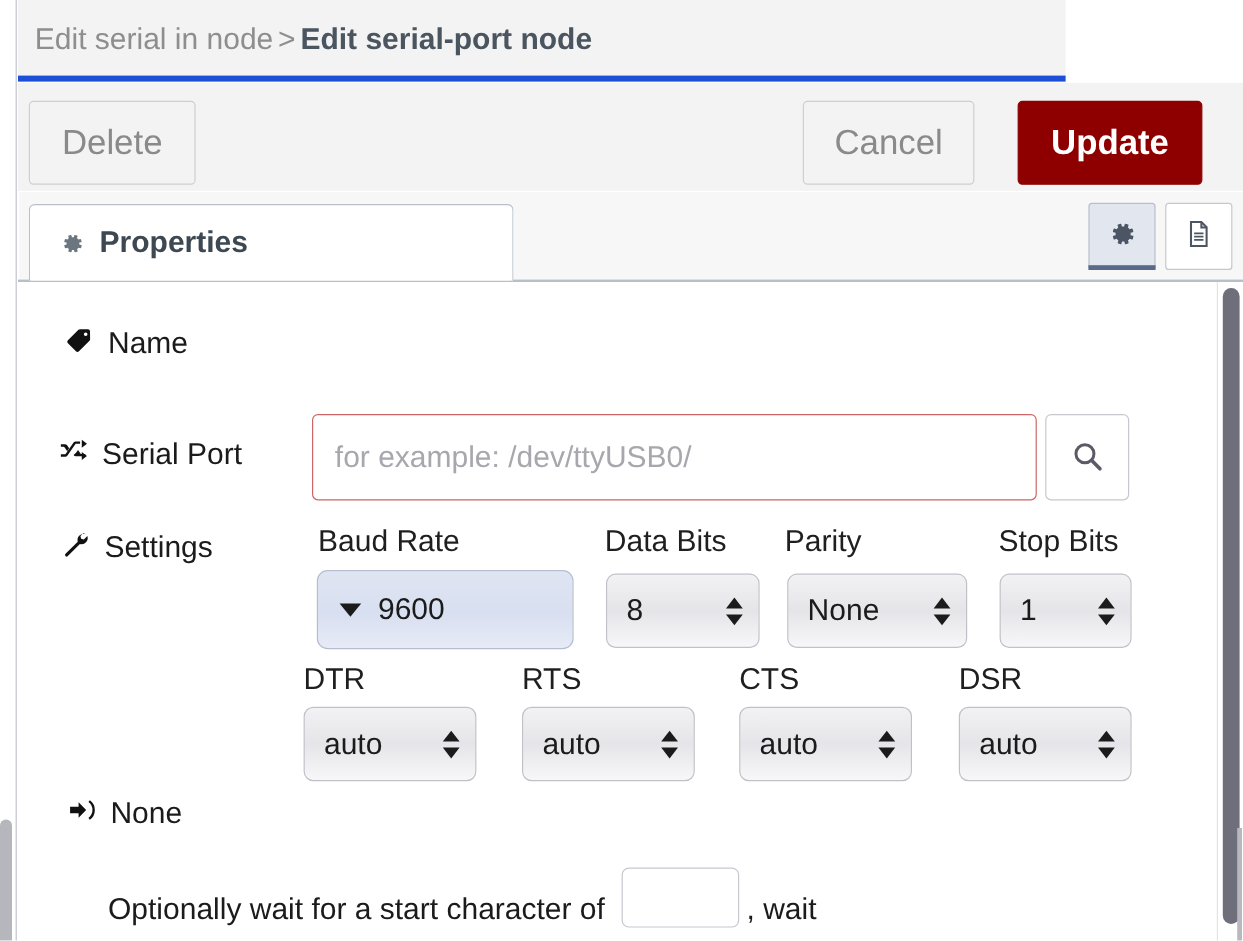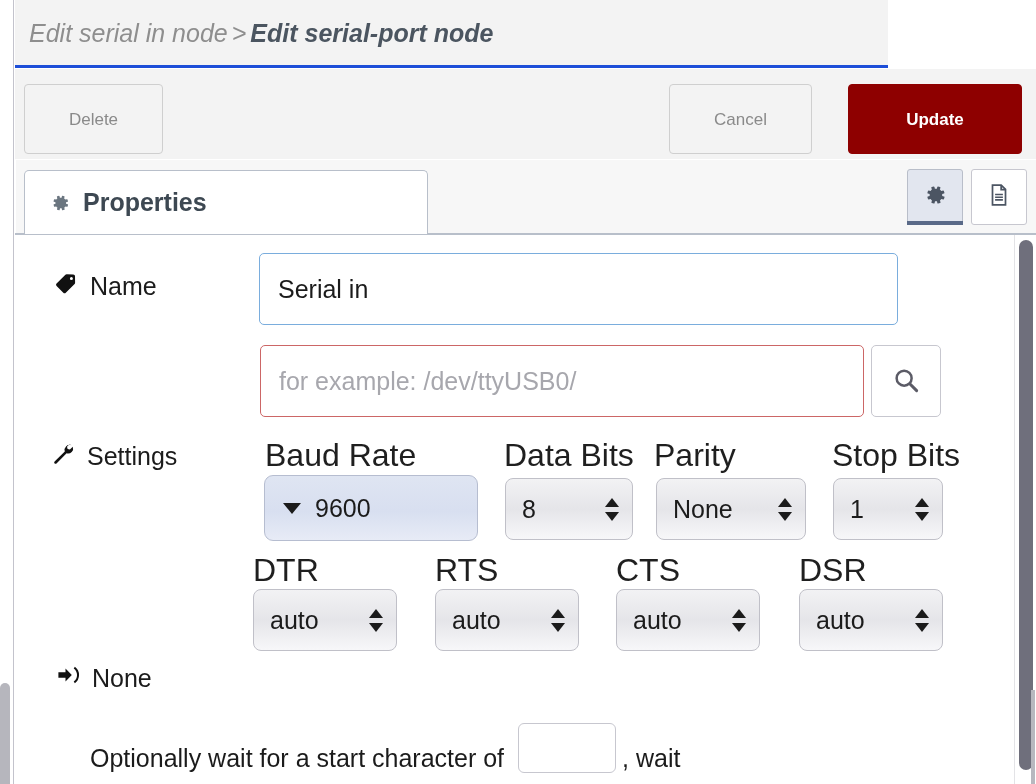--- a/index.html
+++ b/index.html
@@ -34,22 +34,21 @@
     background: #b6b6bd;
     border-radius: 5px 5px 0 0;
   }
 
   
   .dialog-header {
     position: absolute;
     left: 15px; top: 0;
     width: 873px; height: 68px;
     background: #f3f3f3;
-    border-bottom: 3px solid #1d4ed8;
-    font-style: italic;
+    border-bottom: 5px solid #1d4ed8;
   }
   .breadcrumb {
     position: absolute;
     left: 14px; top: 17px;
     font-size: 25px;
     line-height: 32px;
     white-space: nowrap;
     color: #8b8b8b;
   }
   .breadcrumb .crumb-parent { color: #8e8e8e; font-weight: 400; }
@@ -59,21 +58,21 @@
   
   .dialog-toolbar {
     position: absolute;
     left: 15px; top: 69px;
     width: 1021px; height: 90px;
     background: #f3f3f3;
   }
   .btn {
     position: absolute;
     font-family: "Liberation Sans", sans-serif;
-    font-size: 17px;
+    font-size: 29px;
     line-height: 1;
     border-radius: 4px;
     cursor: pointer;
     display: flex;
     align-items: center;
     justify-content: center;
     background: #f3f3f3;
     color: #888888;
     border: 1px solid #cfcfcf;
     padding: 4px;
@@ -83,21 +82,21 @@
     width: 139px; height: 70px;
     color: #8a8a8a;
   }
   .btn-cancel {
     left: 654px; top: 15px;
     width: 143px; height: 70px;
     color: #8a8a8a;
   }
   .btn-update {
     left: 833px; top: 15px;
-    width: 174px; height: 70px;
+    width: 154px; height: 70px;
     background: #8e0000;
     border: 1px solid #8e0000;
     color: #ffffff;
     font-weight: 700;
   }
 
   
   .tab-strip {
     position: absolute;
     left: 16px; top: 160px;
@@ -231,21 +230,21 @@
     cursor: pointer;
     padding: 0;
   }
 
   
   .row-settings { left: 0; top: 198px; width: 1006px; height: 110px; }
   .row-settings .field-label { position: absolute; left: 35px; top: 8px; }
 
   .sub-label {
     position: absolute;
-    font-size: 32px;
+    font-size: 25px;
     color: #1f1f1f;
     white-space: nowrap;
   }
 
   .sel {
     position: absolute;
     font-family: "Liberation Sans", sans-serif;
     font-size: 25px;
     color: #1b1b1b;
     background: linear-gradient(to bottom, #f2f2f4 0%, #e5e5e9 50%, #f7f7f9 100%);
@@ -403,24 +402,34 @@
 
     <div class="row row-name">
       <div class="field-label">
         <span class="lbl-icon">
           <svg viewBox="0 0 24 24" width="24" height="24" aria-hidden="true">
             <path fill="#111111" d="M2.6 12.6l8.8-8.8c.3-.3.8-.5 1.3-.5l6.6.1c.9 0 1.7.8 1.7 1.7l.1 6.6c0 .5-.2 1-.5 1.3l-8.8 8.8c-.7.7-1.8.7-2.5 0L2.6 15c-.7-.7-.7-1.8 0-2.4zM17.4 6a1.5 1.5 0 1 0 0 3 1.5 1.5 0 0 0 0-3z"></path>
           </svg>
         </span>
         <span>Name</span>
       </div>
-      <input class="input-name" type="text" value="Serial in" style="">
     </div>
 
     <div class="row row-port">
+      <div class="field-label">
+        <span class="lbl-icon">
+          <svg viewBox="0 0 24 24" width="26" height="26" aria-hidden="true">
+            <path fill="#111111" d="M2.5 6.6h3.1c.7 0 1.3.3 1.7.9l1.6 2.3-1.5 2.2-2.1-3c-.2-.2-.4-.4-.7-.4H2.5V6.6z"></path>
+            <path fill="#111111" d="M2.5 14.4h3.1c.3 0 .5-.1.7-.4l6-8.6c.4-.6 1-.9 1.7-.9h3.3v1.8h-3c-.3 0-.5.1-.7.4l-6 8.6c-.4.6-1 .9-1.7.9H2.5v-1.8z"></path>
+            <path fill="#111111" d="M14.2 13.2l1.5-2.2 1.9 2.7c.2.3.4.4.7.4h3v1.8H14c-.7 0-1.3-.3-1.7-.9l1.9-1.8z"></path>
+            <path fill="#111111" d="M18.6 3.1l4 3.1-4 3.1zM18.6 12.6l4 3.1-4 3.1z"></path>
+          </svg>
+        </span>
+        <span>Serial Port</span>
+      </div>
       <input class="input-port" type="text" placeholder="for example: /dev/ttyUSB0/" style="">
       <button class="btn-port-search">
         <span>
           <svg viewBox="0 0 24 24" width="30" height="30" aria-hidden="true">
             <circle cx="10.5" cy="10.5" r="6" fill="none" stroke="#5b5b66" stroke-width="2"></circle>
             <path d="M15.2 15.2L20.5 20.5" stroke="#5b5b66" stroke-width="2.4" stroke-linecap="round"></path>
           </svg>
         </span>
       </button>
     </div>

